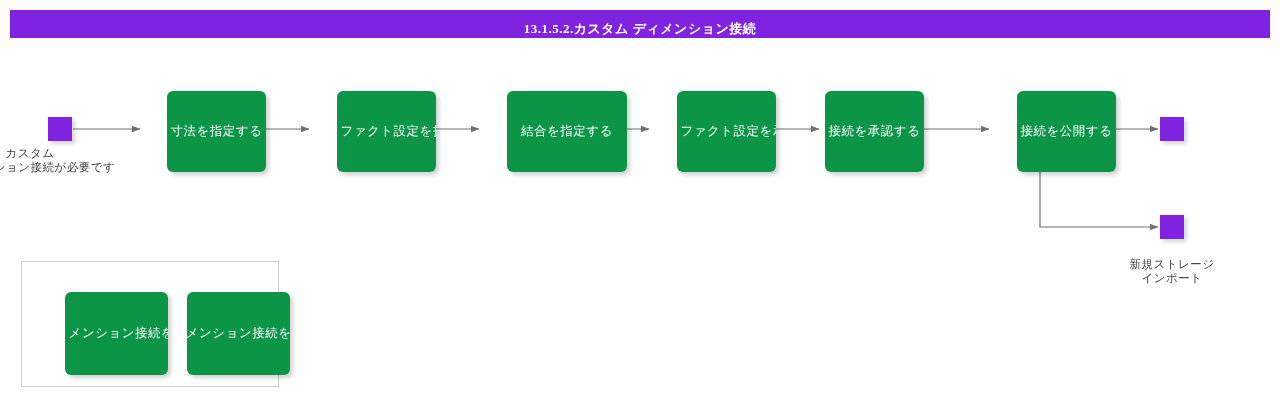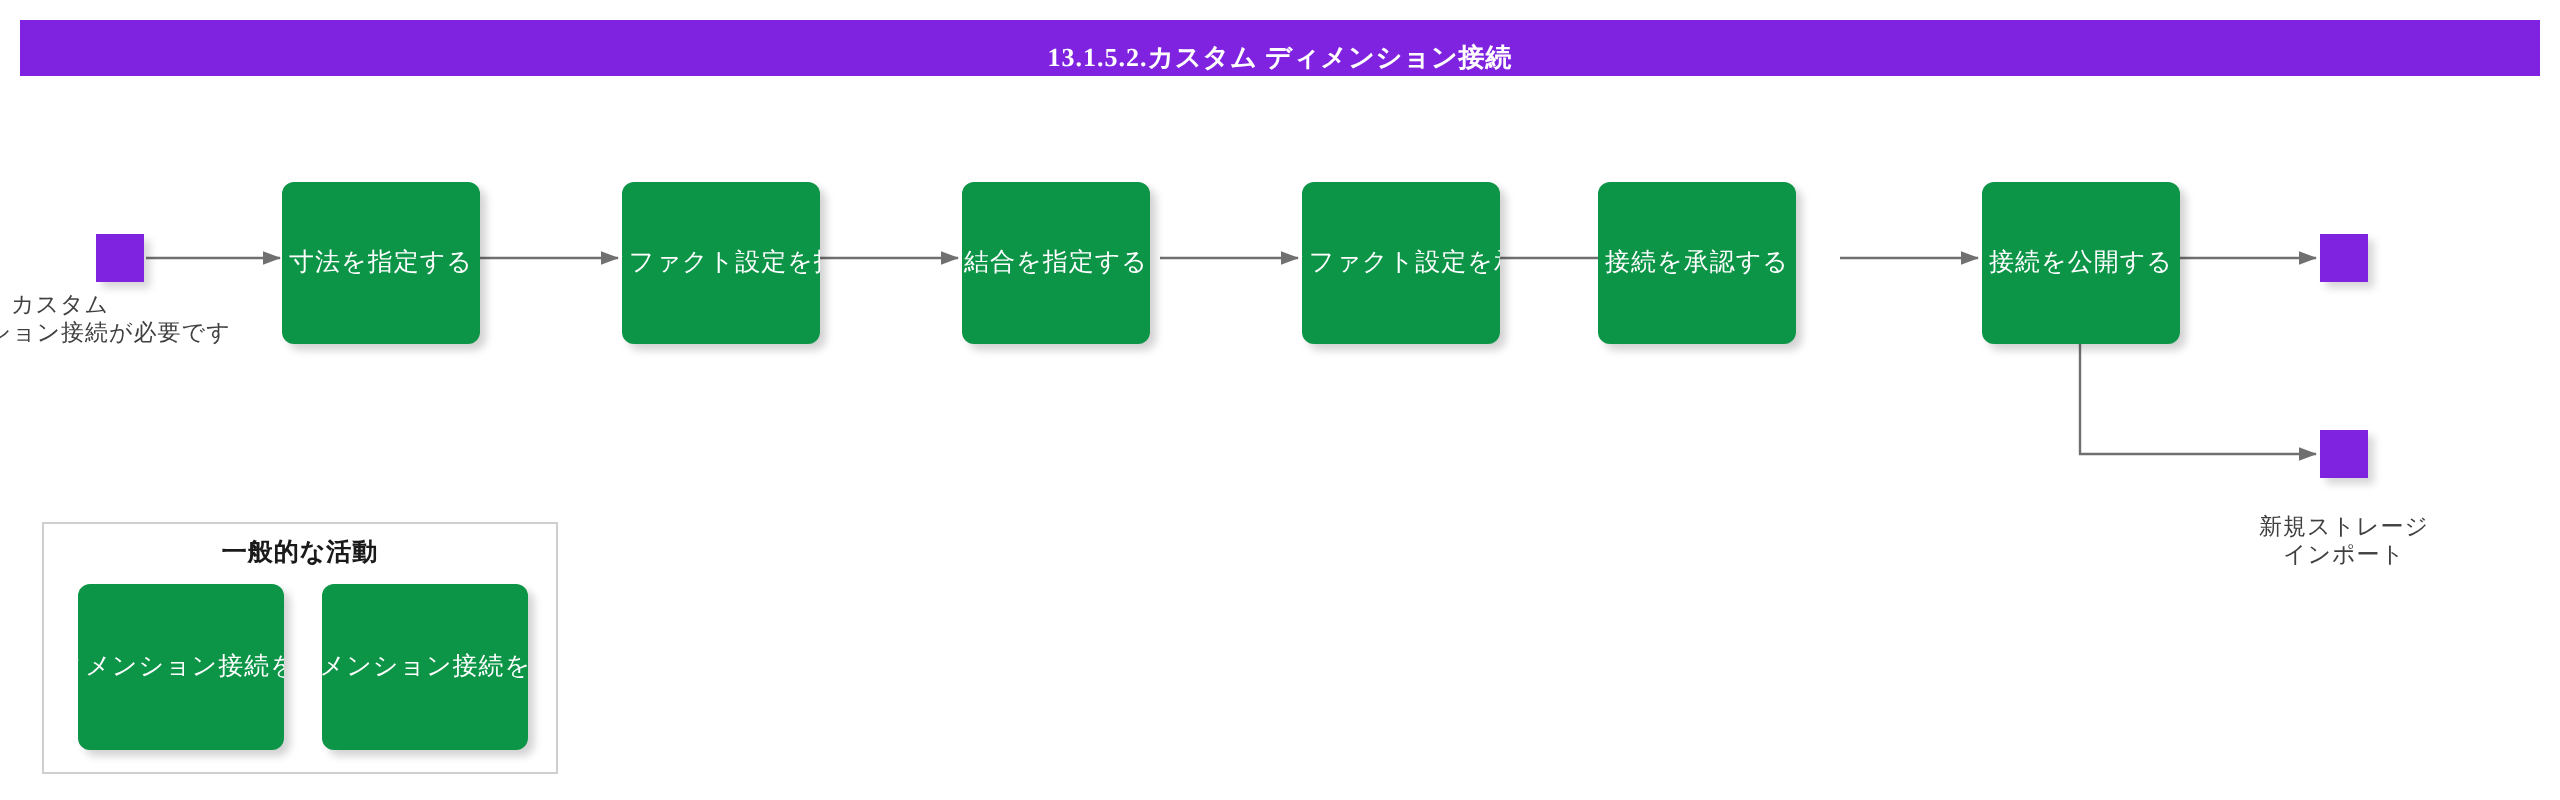--- a/index.html
+++ b/index.html
@@ -55,20 +55,21 @@
   
   .proc-box {
     position: absolute;
     background: #0C9447;
     border-radius: 6px;
     box-shadow: 3px 3px 4px rgba(0,0,0,0.18);
     display: flex;
     align-items: center;
     justify-content: center;
     overflow: visible;
+    margin-left: 26px;
   }
   .proc-label {
     color: #ffffff;
     font-size: 12.5px;
     white-space: nowrap;
     letter-spacing: 0.5px;
     text-align: center;
   }
   
   .clip {
@@ -158,21 +159,21 @@
       <span class="proc-label">寸法を指定する</span>
     </div>
   </div>
 
   <div class="proc-box" style="left:311px; top:91px; width:99px; height:81px;">
     <div class="clip">
       <span class="proc-label">アーティファクト設定を指定する</span>
     </div>
   </div>
 
-  <div class="proc-box" style="left:481px; top:91px; width:94px; height:81px;">
+  <div class="proc-box" style="left:481px; top:91px; width:120px; height:81px;">
     <div class="clip">
       <span class="proc-label">結合を指定する</span>
     </div>
   </div>
 
   <div class="proc-box" style="left:651px; top:91px; width:99px; height:81px;">
     <div class="clip">
       <span class="proc-label">アーティファクト設定を承認する</span>
     </div>
   </div>
@@ -191,21 +192,20 @@
 
   <div class="data-node" style="left:1160px; top:117px;"></div>
 
   <div class="data-node" style="left:1160px; top:215px;"></div>
   <div class="node-caption" style="left:1082px; top:243px; width:180px;margin-top:14px;">
     <div>新規ストレージ</div>
     <div>インポート</div>
   </div>
 
   <div id="activity-group">
-    <div id="activity-group-title">一般的な活動</div>
 
     <div class="proc-box" style="left:17px; top:30px; width:103px; height:83px;">
       <div class="clip">
         <span class="proc-label">カスタムディメンション接続を インポート</span>
       </div>
     </div>
 
     <div class="proc-box" style="left:139px; top:30px; width:103px; height:83px;">
       <div class="clip">
         <span class="proc-label">カスタムディメンション接続をエクスポート</span>

